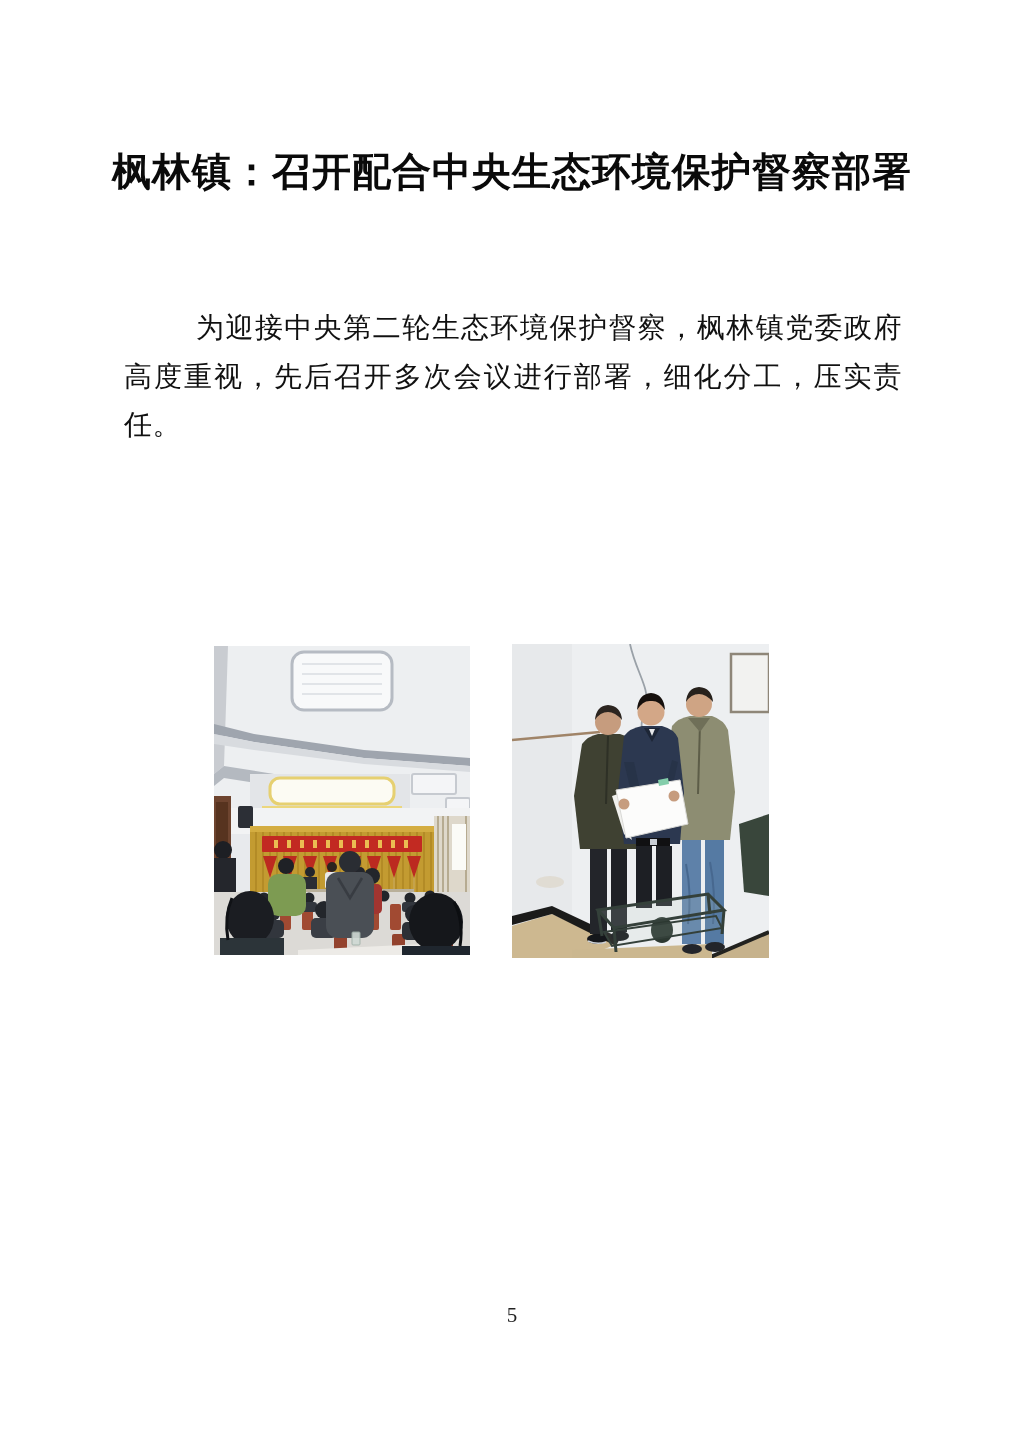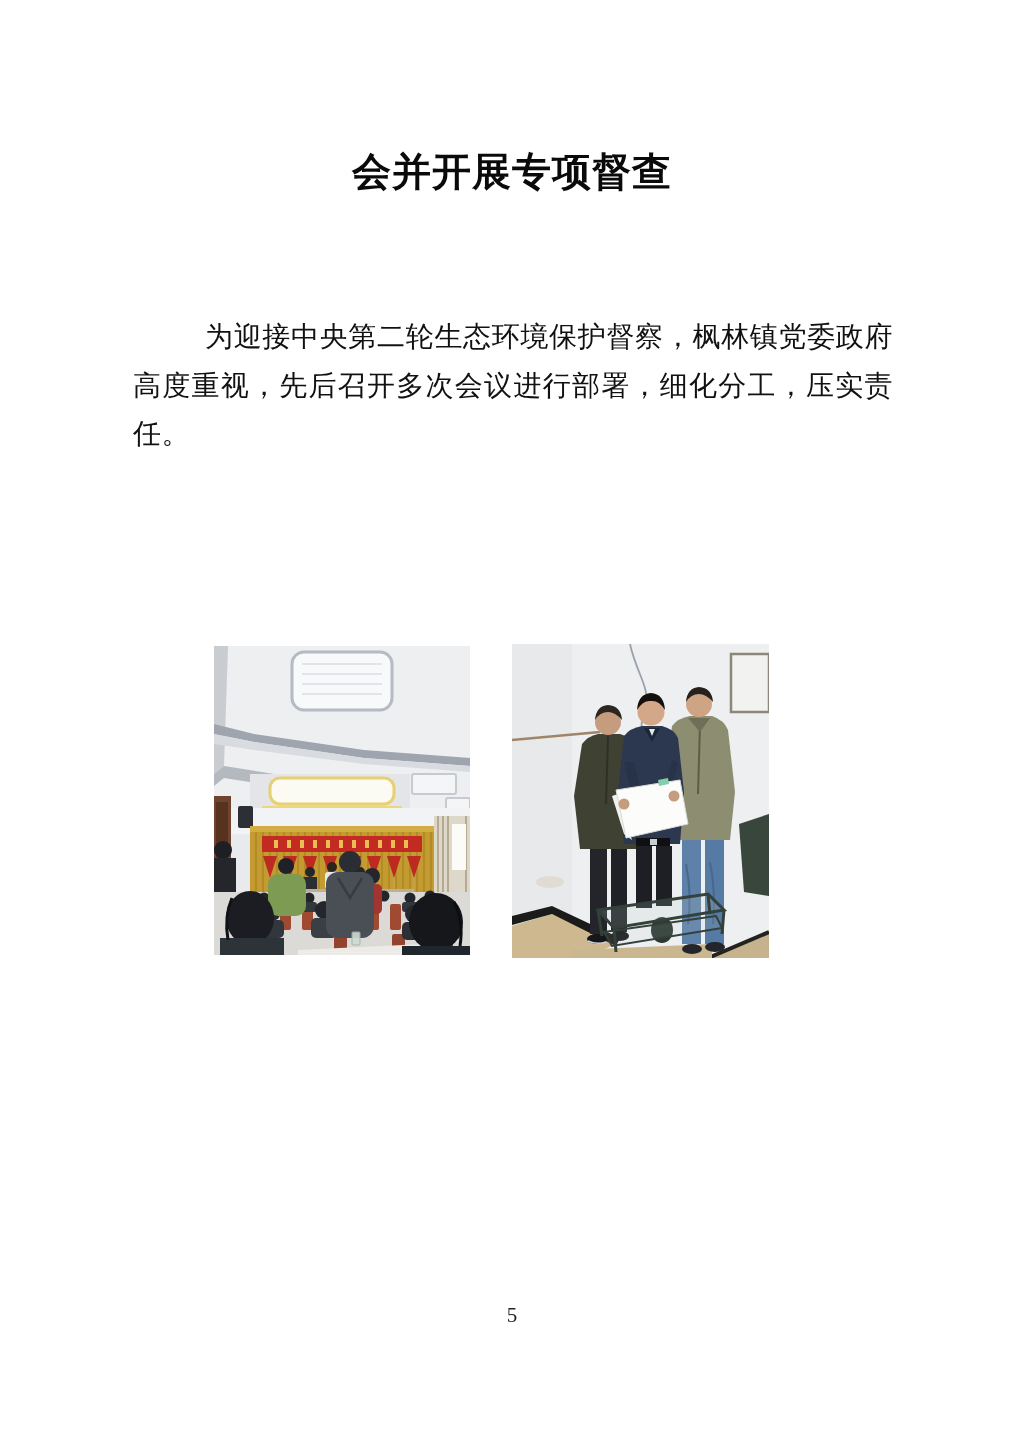--- a/index.html
+++ b/index.html
@@ -11,39 +11,39 @@
     position:absolute;top:147px;left:60px;width:904px;margin:0;
     text-align:center;font-size:39px;line-height:50px;font-weight:bold;
     letter-spacing:1px;color:#0a0a0a;
   }
   .title .tl{display:block;}
   .body-text{
     position:absolute;top:300px;left:120px;width:786px;
     font-size:28px;line-height:48.5px;letter-spacing:0.5px;color:#111;
     text-align:justify;text-align-last:left;
   }
-  .body-text p{margin:13px;}
+  .body-text p{margin:4px;}
   .p1{text-indent:72px;}
   .p2{text-indent:56px;}
   .photo{position:absolute;margin:0;overflow:hidden;background:#e9ebee;}
   .photo svg{display:block;width:100%;height:100%;}
   .photo-left{left:214px;top:646px;width:256px;height:309px;}
   .photo-right{left:512px;top:644px;width:257px;height:314px;}
   .page-number{
     position:absolute;top:1303px;left:0;width:1024px;text-align:center;
     font-size:21px;line-height:24px;color:#222;
   }
 </style>
 </head>
 <body>
 
 <div class="page">
 
   <h1 class="title">
-      <span class="tl">会并开展专项督查</span>
+      <span class="tl">枫林镇：召开配合中央生态环境保护督察部署</span>
     </h1>
 
   <div class="body-text">
     <p class="p1">为迎接中央第二轮生态环境保护督察，枫林镇党委政府高度重视，先后召开多次会议进行部署，细化分工，压实责任。</p>
   </div>
 
   <figure class="photo photo-left">
     <svg viewBox="0 0 256 309" preserveAspectRatio="none">
       <rect width="256" height="309" fill="#e8eaed"></rect>
       <rect width="256" height="168" fill="#edeff1"></rect>

